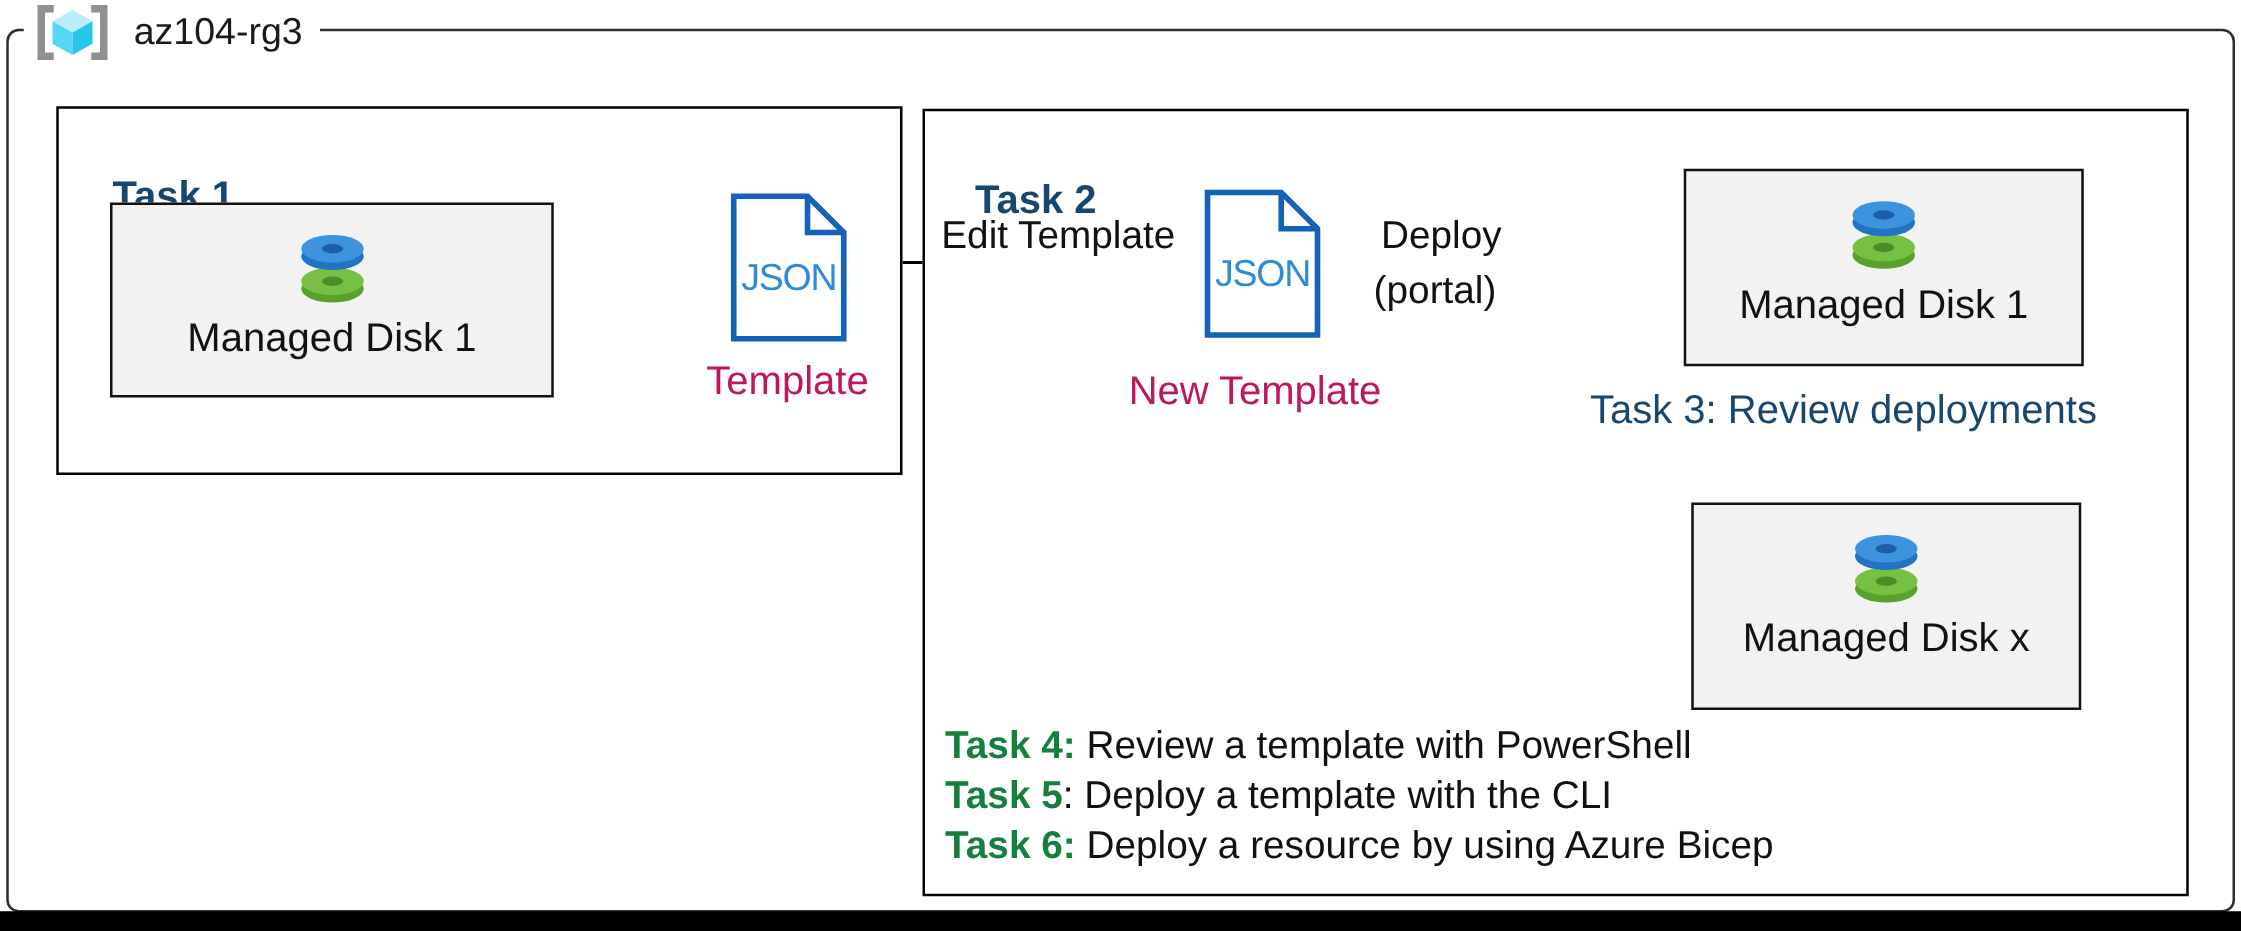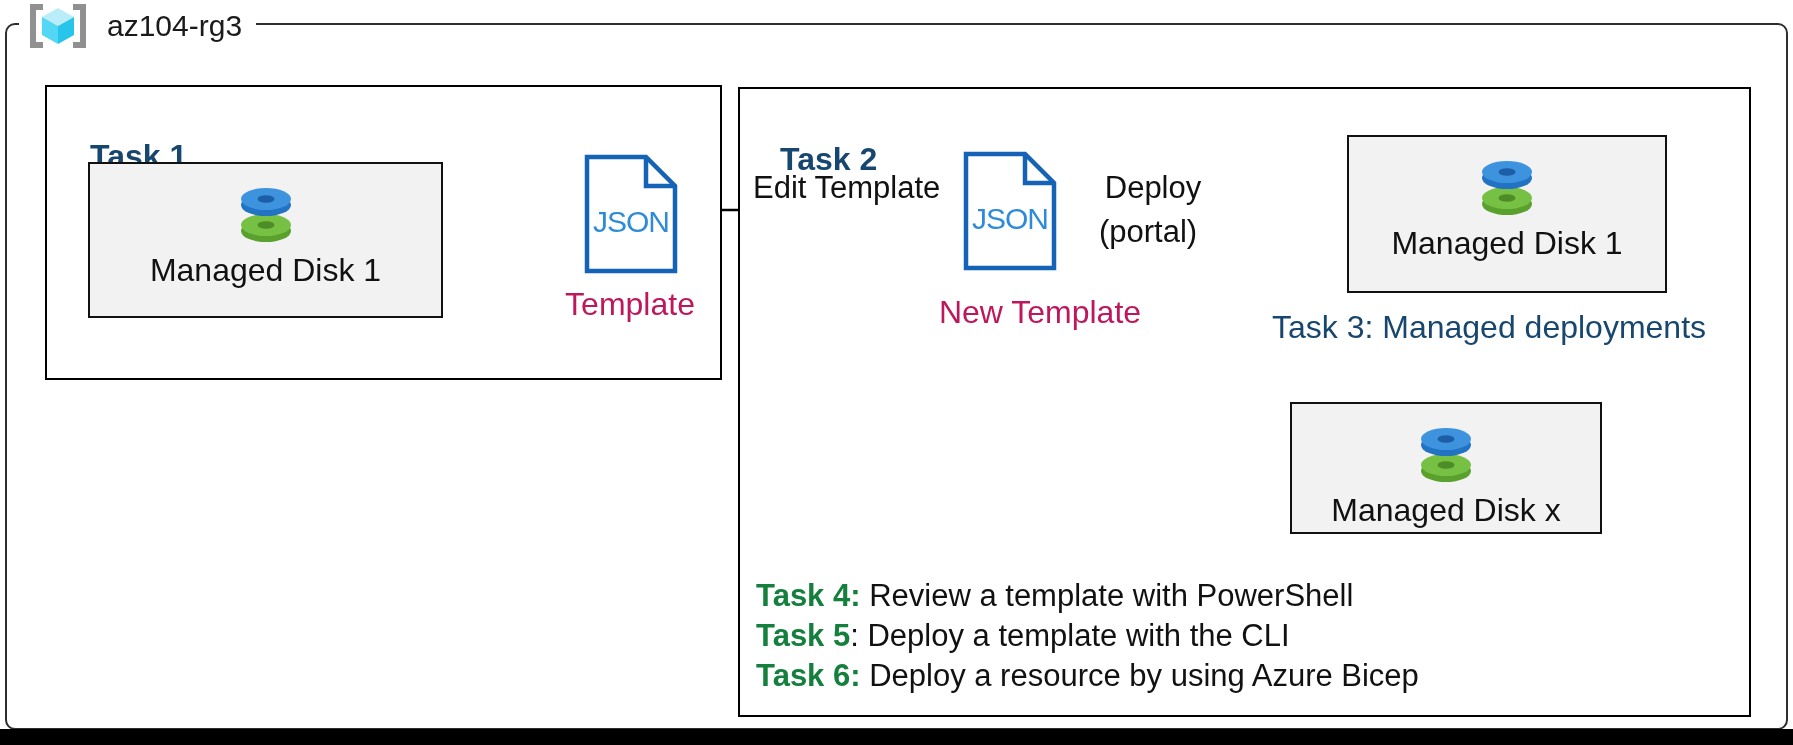--- a/index.html
+++ b/index.html
@@ -83,42 +83,42 @@
   <div class="task-box task2-box"></div>
   <div class="task-title" style="left:780px;top:105px;">Task 2</div>
 
   <div class="flow-label" style="left:753px;top:170px;">Edit Template</div>
 
   <svg class="json-doc" style="left:963px;top:151px;" width="94" height="120" viewBox="0 0 94 120">
     <path d="M3,3 H62 L91,32 V117 H3 Z" fill="#ffffff" stroke="#1563B7" stroke-width="4.5" stroke-linejoin="miter"></path>
     <path d="M62,3 V32 H91" fill="none" stroke="#1563B7" stroke-width="4.5"></path>
     <text x="47" y="78" text-anchor="middle" font-size="30" letter-spacing="-1" fill="#2E8BD8" font-family="Liberation Sans, sans-serif">JSON</text>
   </svg>
-  <div class="caption" style="left:1004px;top:294px;margin-left:36px;">New Template</div>
+  <div class="caption" style="left:1004px;top:294px;">New Template</div>
 
   <div class="flow-label center-x" style="left:1153px;top:170px;">Deploy</div>
   <div class="flow-label center-x" style="left:1148px;top:214px;">(portal)</div>
 
   <div class="disk-box" style="left:1347px;top:135px;width:320px;height:158px;">
     <svg width="72" height="66" viewBox="0 0 72 66">
       <ellipse cx="36" cy="53" rx="25" ry="11" fill="#59A02C"></ellipse>
       <ellipse cx="36" cy="47" rx="25" ry="11" fill="#76C043"></ellipse>
       <ellipse cx="36" cy="47" rx="8.5" ry="3.8" fill="#4D8C26"></ellipse>
       <ellipse cx="36" cy="27" rx="25" ry="11" fill="#2273C4"></ellipse>
       <ellipse cx="36" cy="21" rx="25" ry="11" fill="#3E93DE"></ellipse>
       <ellipse cx="36" cy="21" rx="8.5" ry="3.8" fill="#1C5FA6"></ellipse>
     </svg>
     <span class="disk-label">Managed Disk 1</span>
   </div>
 
   <div class="task3-line">
-    <b>Task 3:</b><span> Managed deployments</span>
+    <b>Task 3:</b><span> Review deployments</span>
   </div>
 
-  <div class="disk-box" style="left:1290px;top:402px;width:312px;height:132px;">
+  <div class="disk-box" style="left:1353px;top:402px;width:312px;height:166px;">
     <svg width="72" height="66" viewBox="0 0 72 66">
       <ellipse cx="36" cy="53" rx="25" ry="11" fill="#59A02C"></ellipse>
       <ellipse cx="36" cy="47" rx="25" ry="11" fill="#76C043"></ellipse>
       <ellipse cx="36" cy="47" rx="8.5" ry="3.8" fill="#4D8C26"></ellipse>
       <ellipse cx="36" cy="27" rx="25" ry="11" fill="#2273C4"></ellipse>
       <ellipse cx="36" cy="21" rx="25" ry="11" fill="#3E93DE"></ellipse>
       <ellipse cx="36" cy="21" rx="8.5" ry="3.8" fill="#1C5FA6"></ellipse>
     </svg>
     <span class="disk-label">Managed Disk x</span>
   </div>

